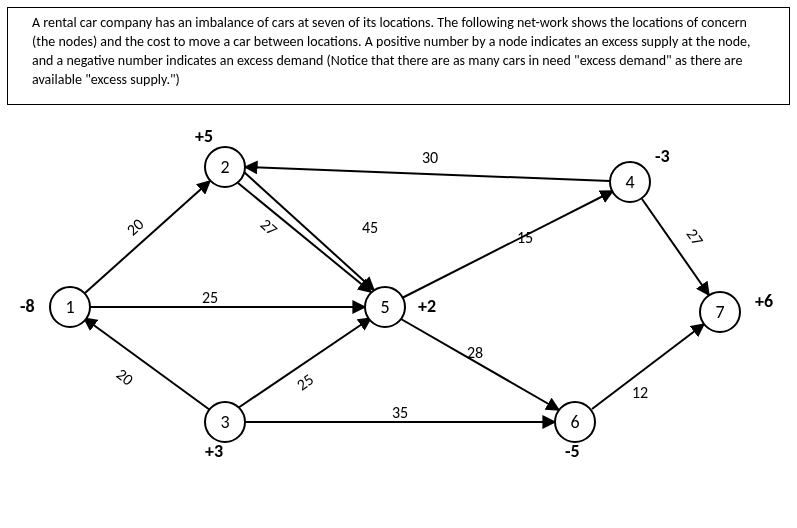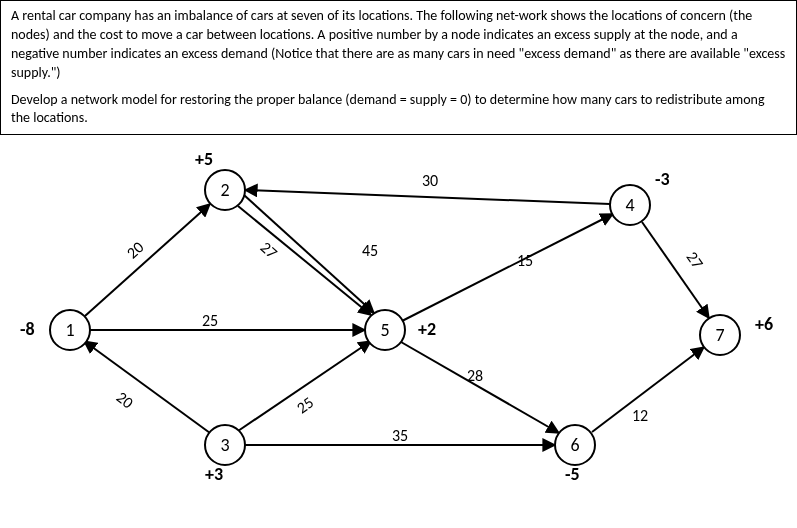--- a/index.html
+++ b/index.html
@@ -1,30 +1,29 @@
 <!DOCTYPE html>
 <html><head>
 <meta charset="utf-8">
 <style>
   html,body{margin:0;padding:0;width:797px;height:528px;font-family:Calibri,Arial,sans-serif;font-size:14px;color:#000;background:#fff}
-  .box{border:1px solid #000;padding:6px 10px;margin:0;line-height:1.35}
+  .box{border:1px solid #000;padding:6px 24px;margin:7px;line-height:1.35}
   .diagram{position:relative;width:797px;height:360px}
   svg{position:absolute;left:0;top:0}
   .node circle{fill:#fff;stroke:#000;stroke-width:2}
   .node text{font-size:18px;text-anchor:middle;dominant-baseline:central}
   .supply{font-size:18px;font-weight:bold}
   .edge-label{font-size:16px;text-anchor:middle;dominant-baseline:central}
 </style>
 </head>
 <body>
 
 <div class="box">
   <div>A rental car company has an imbalance of cars at seven of its locations. The following net-work shows the locations of concern (the nodes) and the cost to move a car between locations. A positive number by a node indicates an excess supply at the node, and a negative number indicates an excess demand (Notice that there are as many cars in need "excess demand" as there are available "excess supply.")</div>
   <div style="height:8px"></div>
-  <div>Develop a network model for restoring the proper balance (demand = supply = 0) to determine how many cars to redistribute among the locations.</div>
 </div>
 
 <div class="diagram">
 <svg width="797" height="360" viewBox="0 0 797 360">
   <defs>
     <marker id="arr" viewBox="0 0 10 10" refX="9" refY="5" markerWidth="7" markerHeight="7" orient="auto-start-reverse">
       <path d="M0,0 L10,5 L0,10 z" fill="#000"></path>
     </marker>
   </defs>
 

